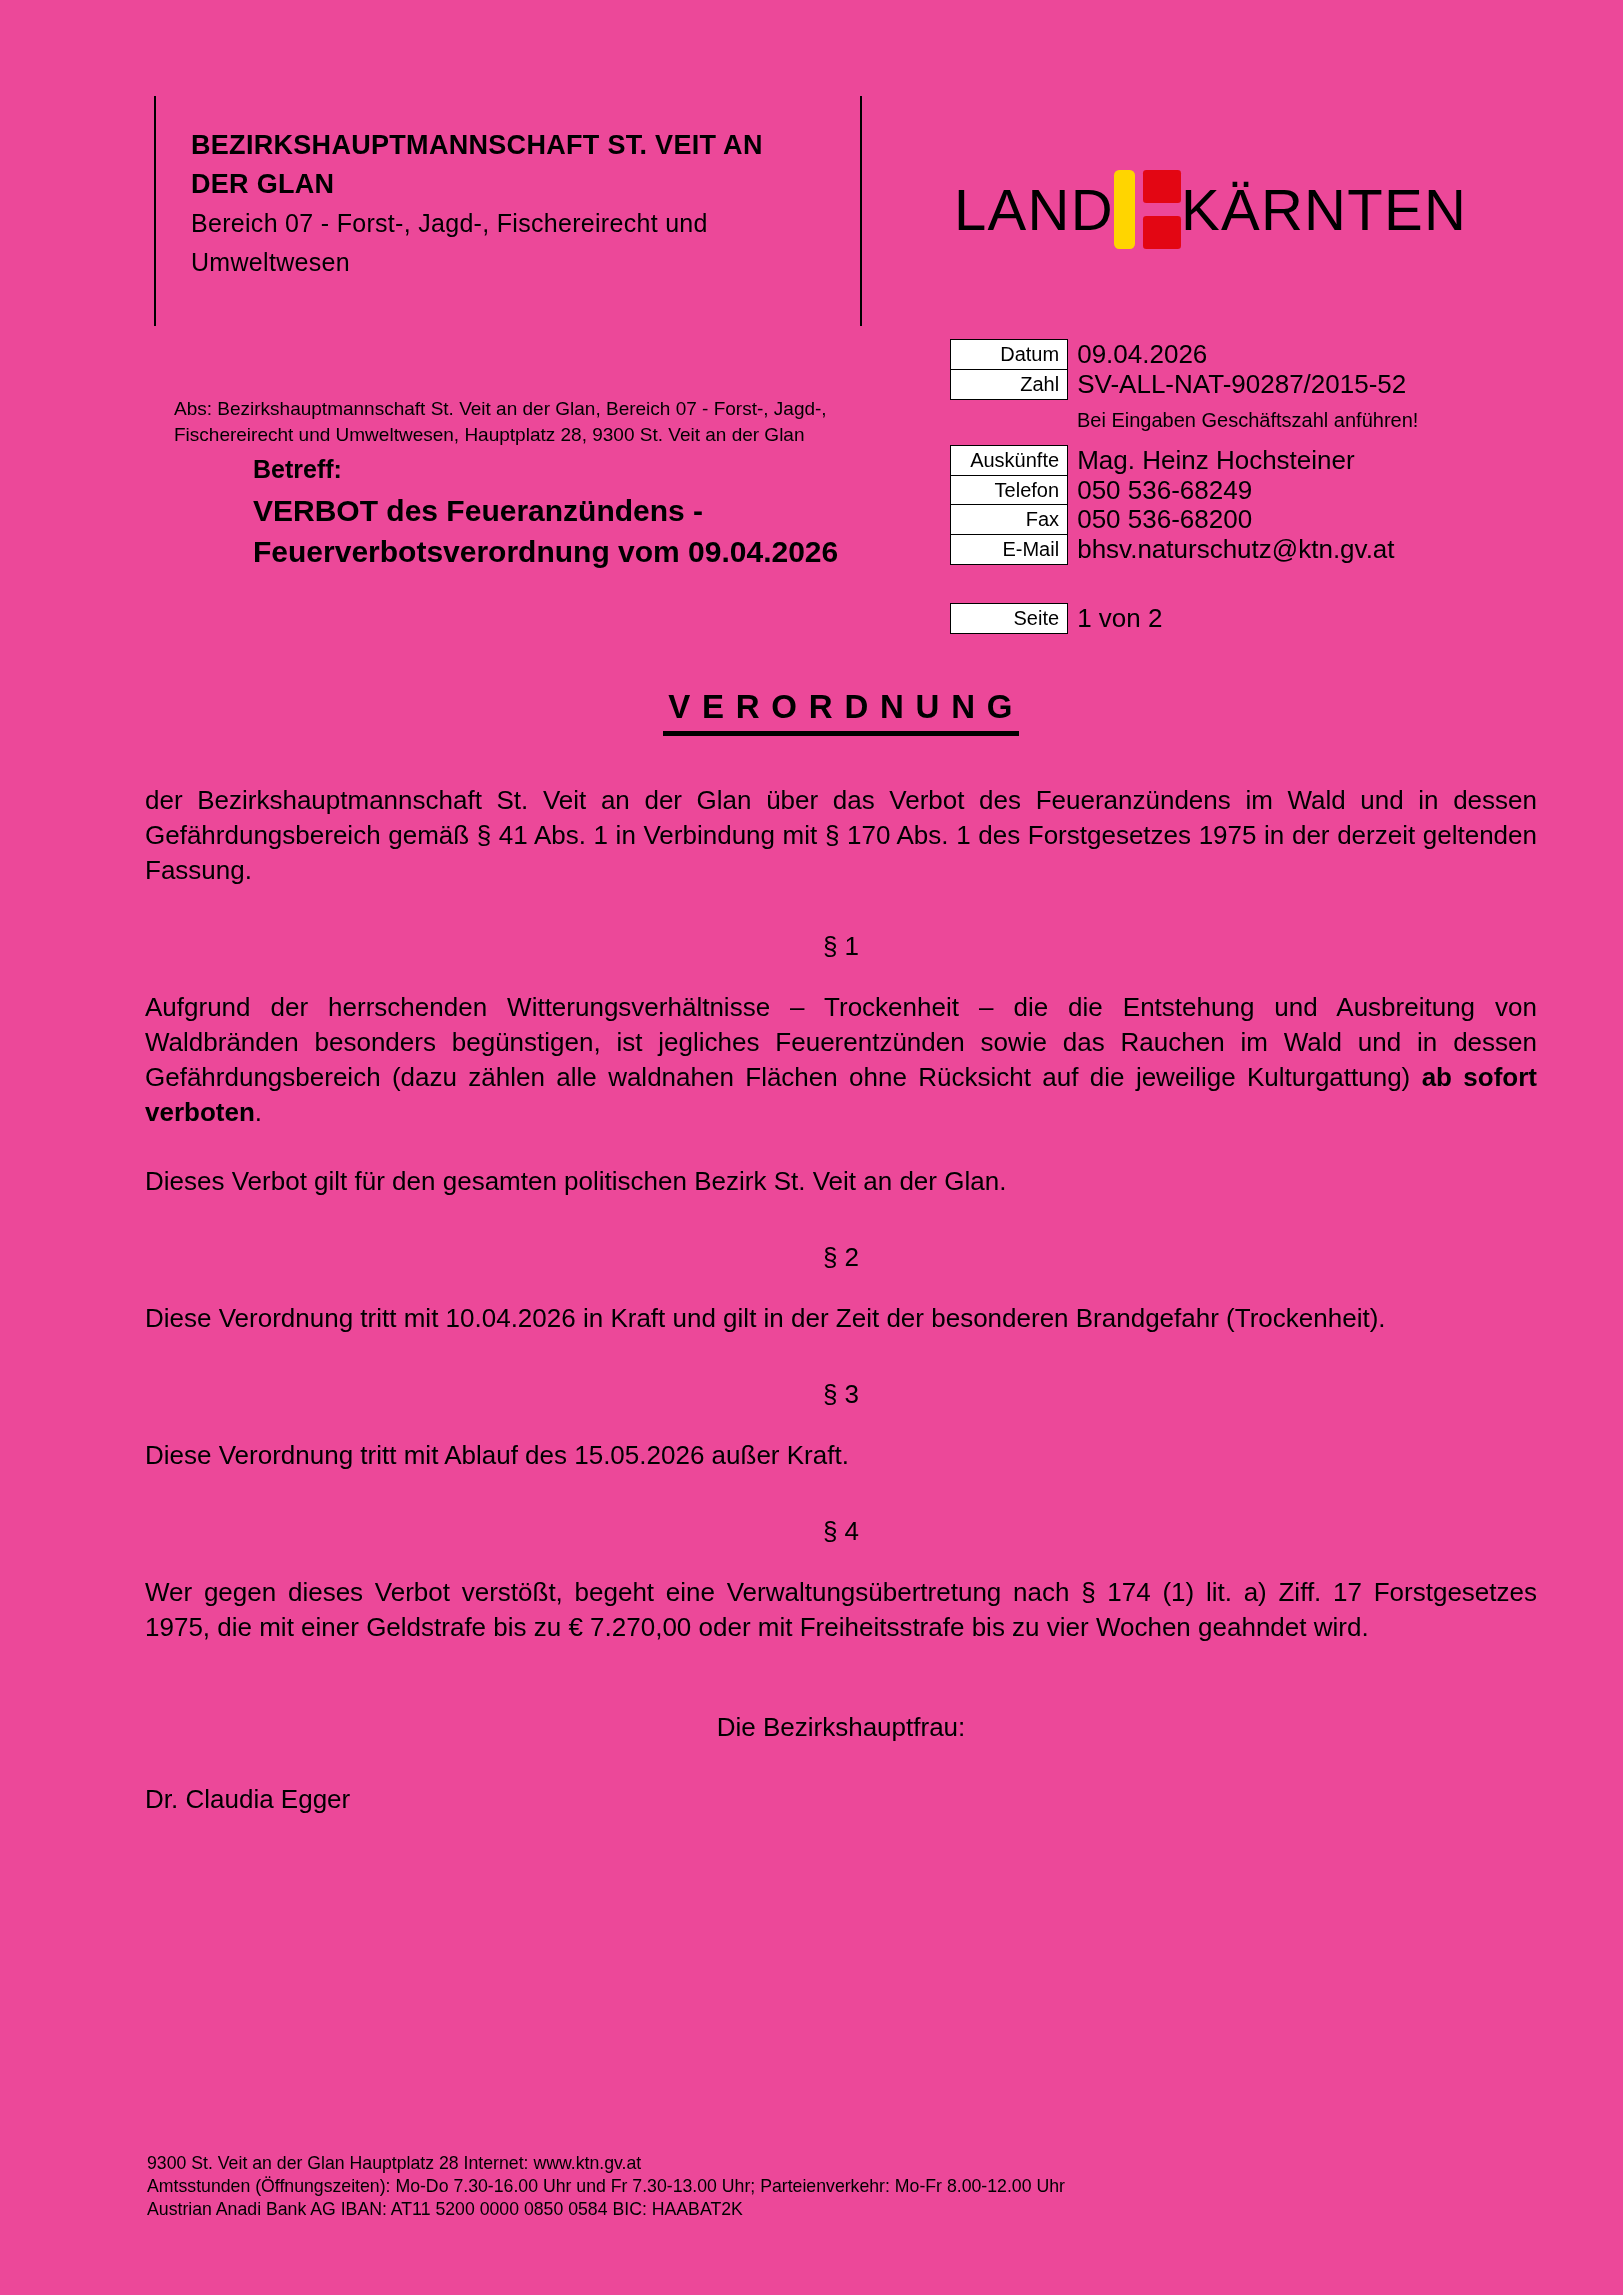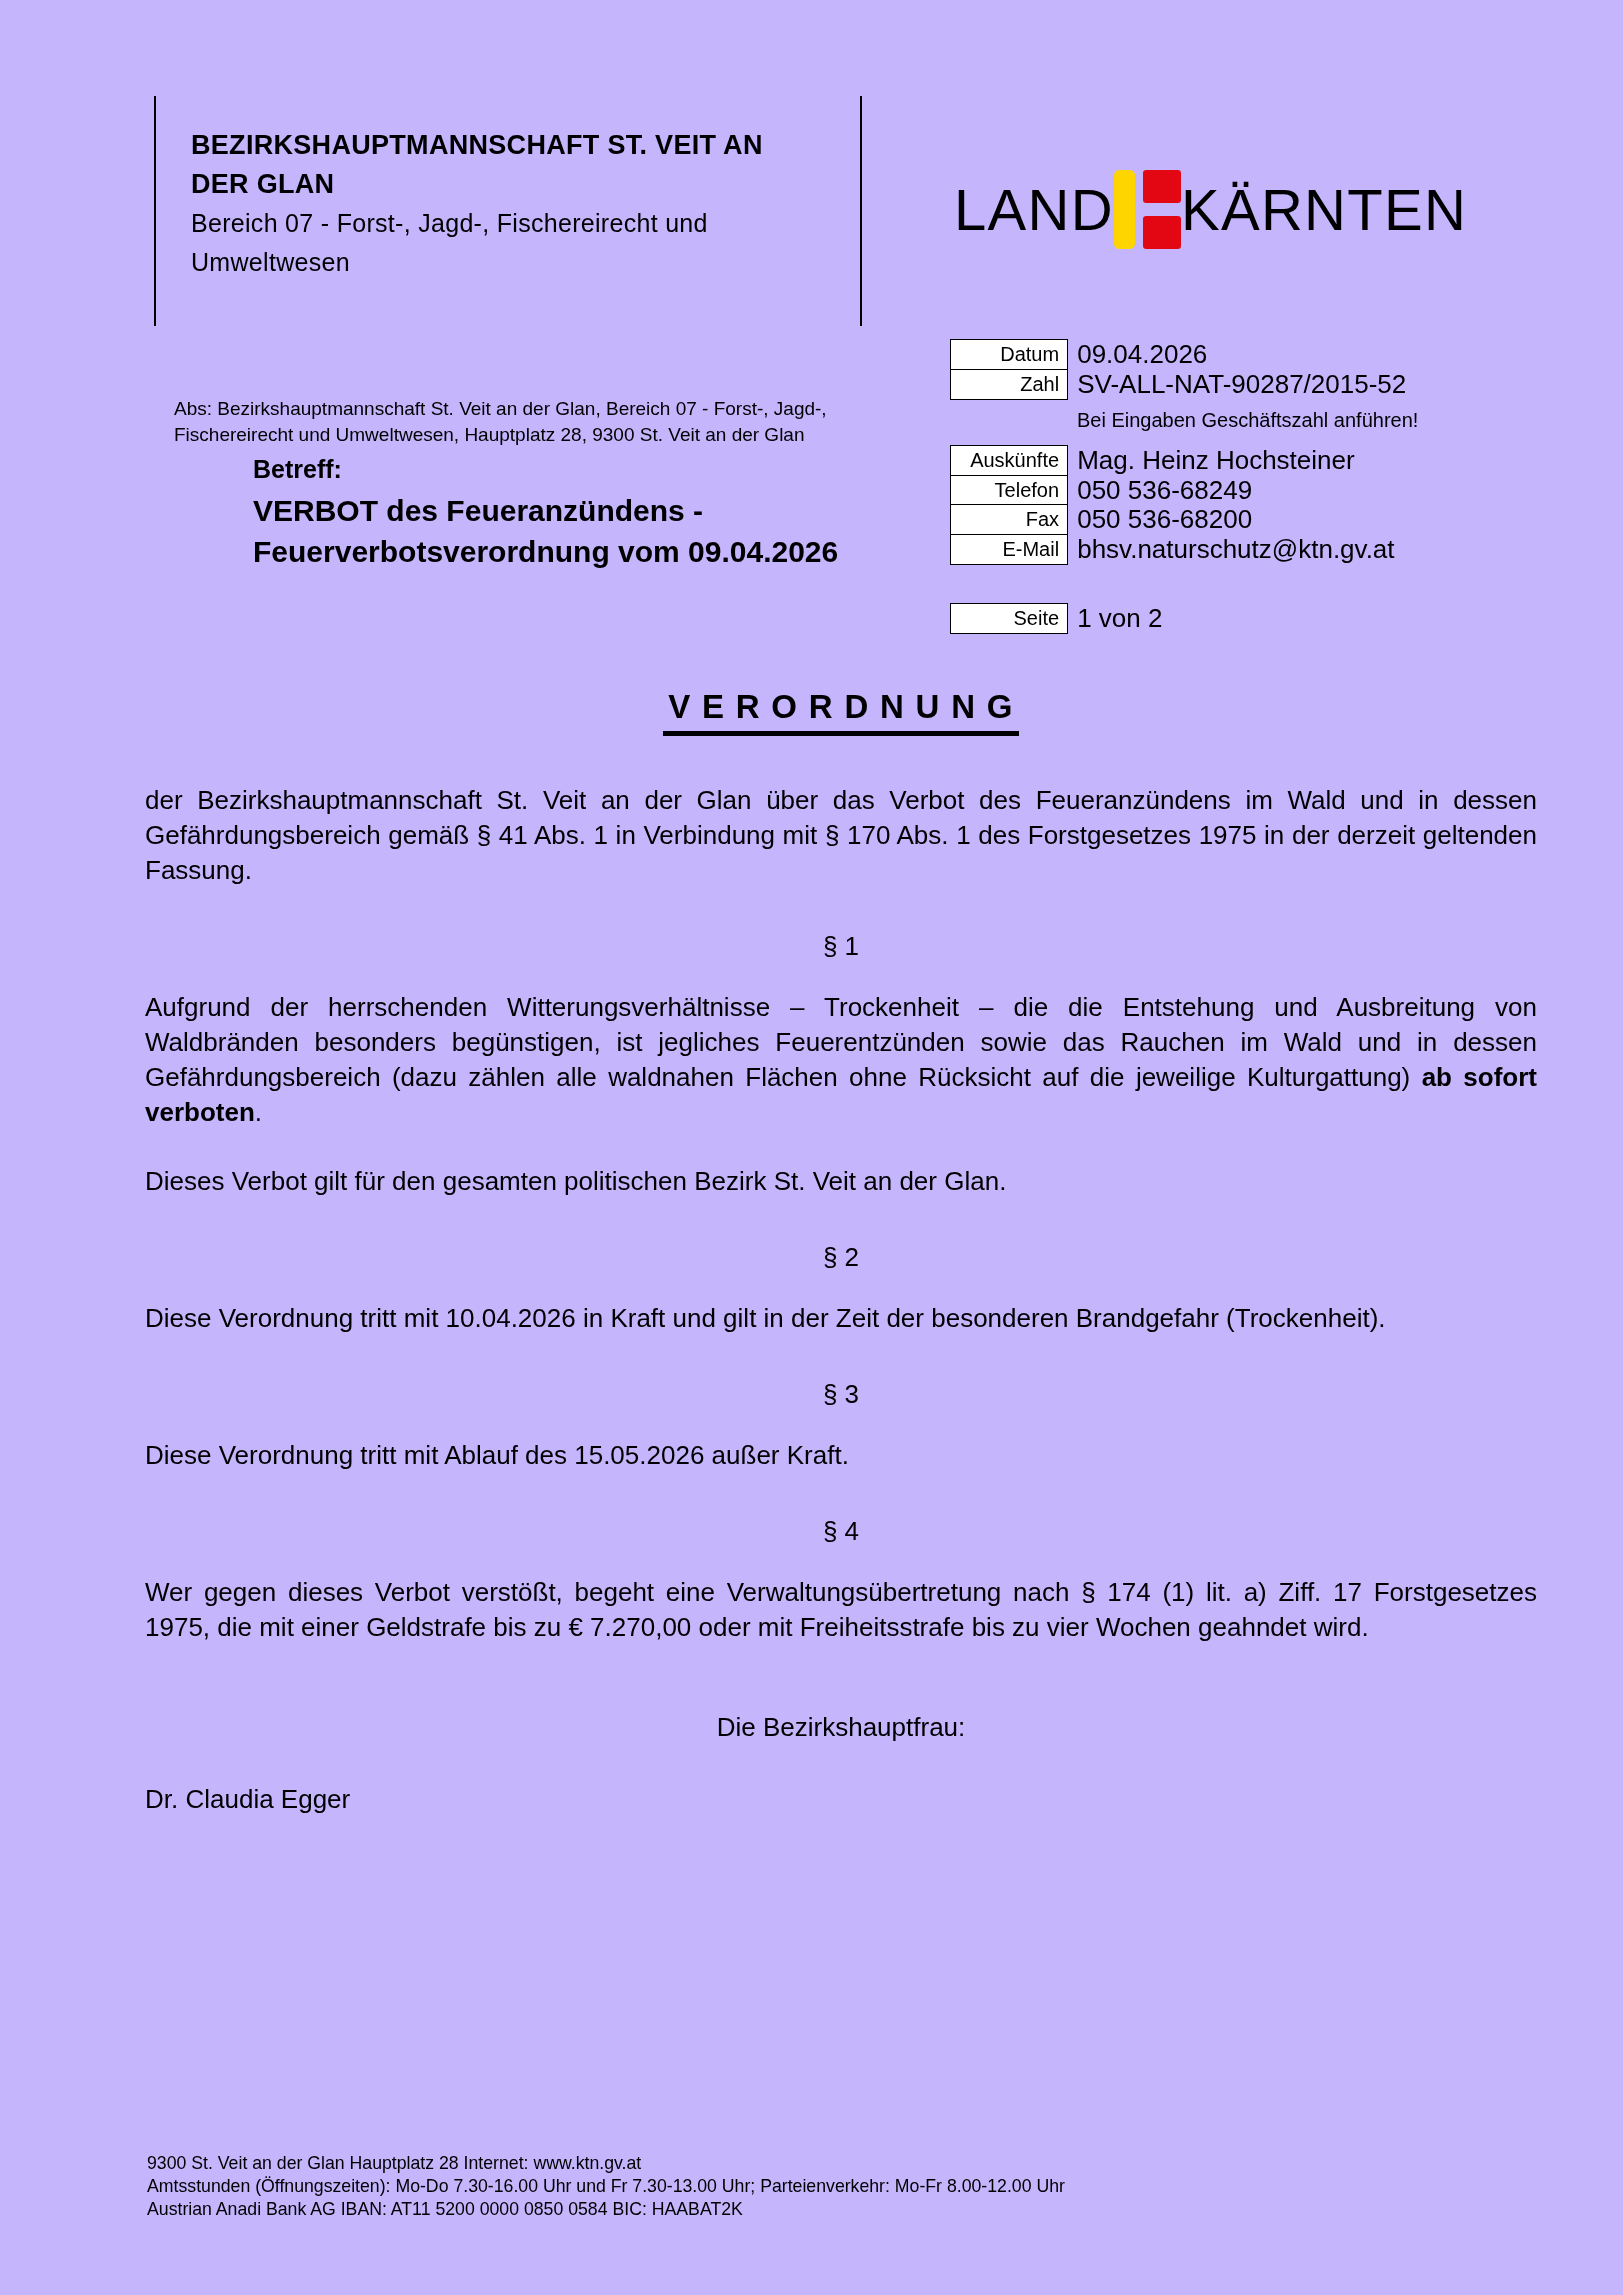--- a/index.html
+++ b/index.html
@@ -1,17 +1,17 @@
 <!DOCTYPE html>
 <html style="font-size:10.5px"><head>
 <meta charset="utf-8">
 <style>
   html, body { margin:0; padding:0; background:#ffffff; }
   .page {
-    position:relative; width:1623px; height:2295px; background:#c4b5fd;
+    position:relative; width:1623px; height:2295px; background:#ec4899;
     color:#000; font-family:"Liberation Sans", "DejaVu Sans", sans-serif;
     overflow:hidden;
   }
 
   
   .vrule { position:absolute; top:96px; width:2px; height:230px; background:#000; }
   .vrule-left  { left:154px; }
   .vrule-right { left:860px; }
 
   .org-block { position:absolute; left:191px; top:126px; }

